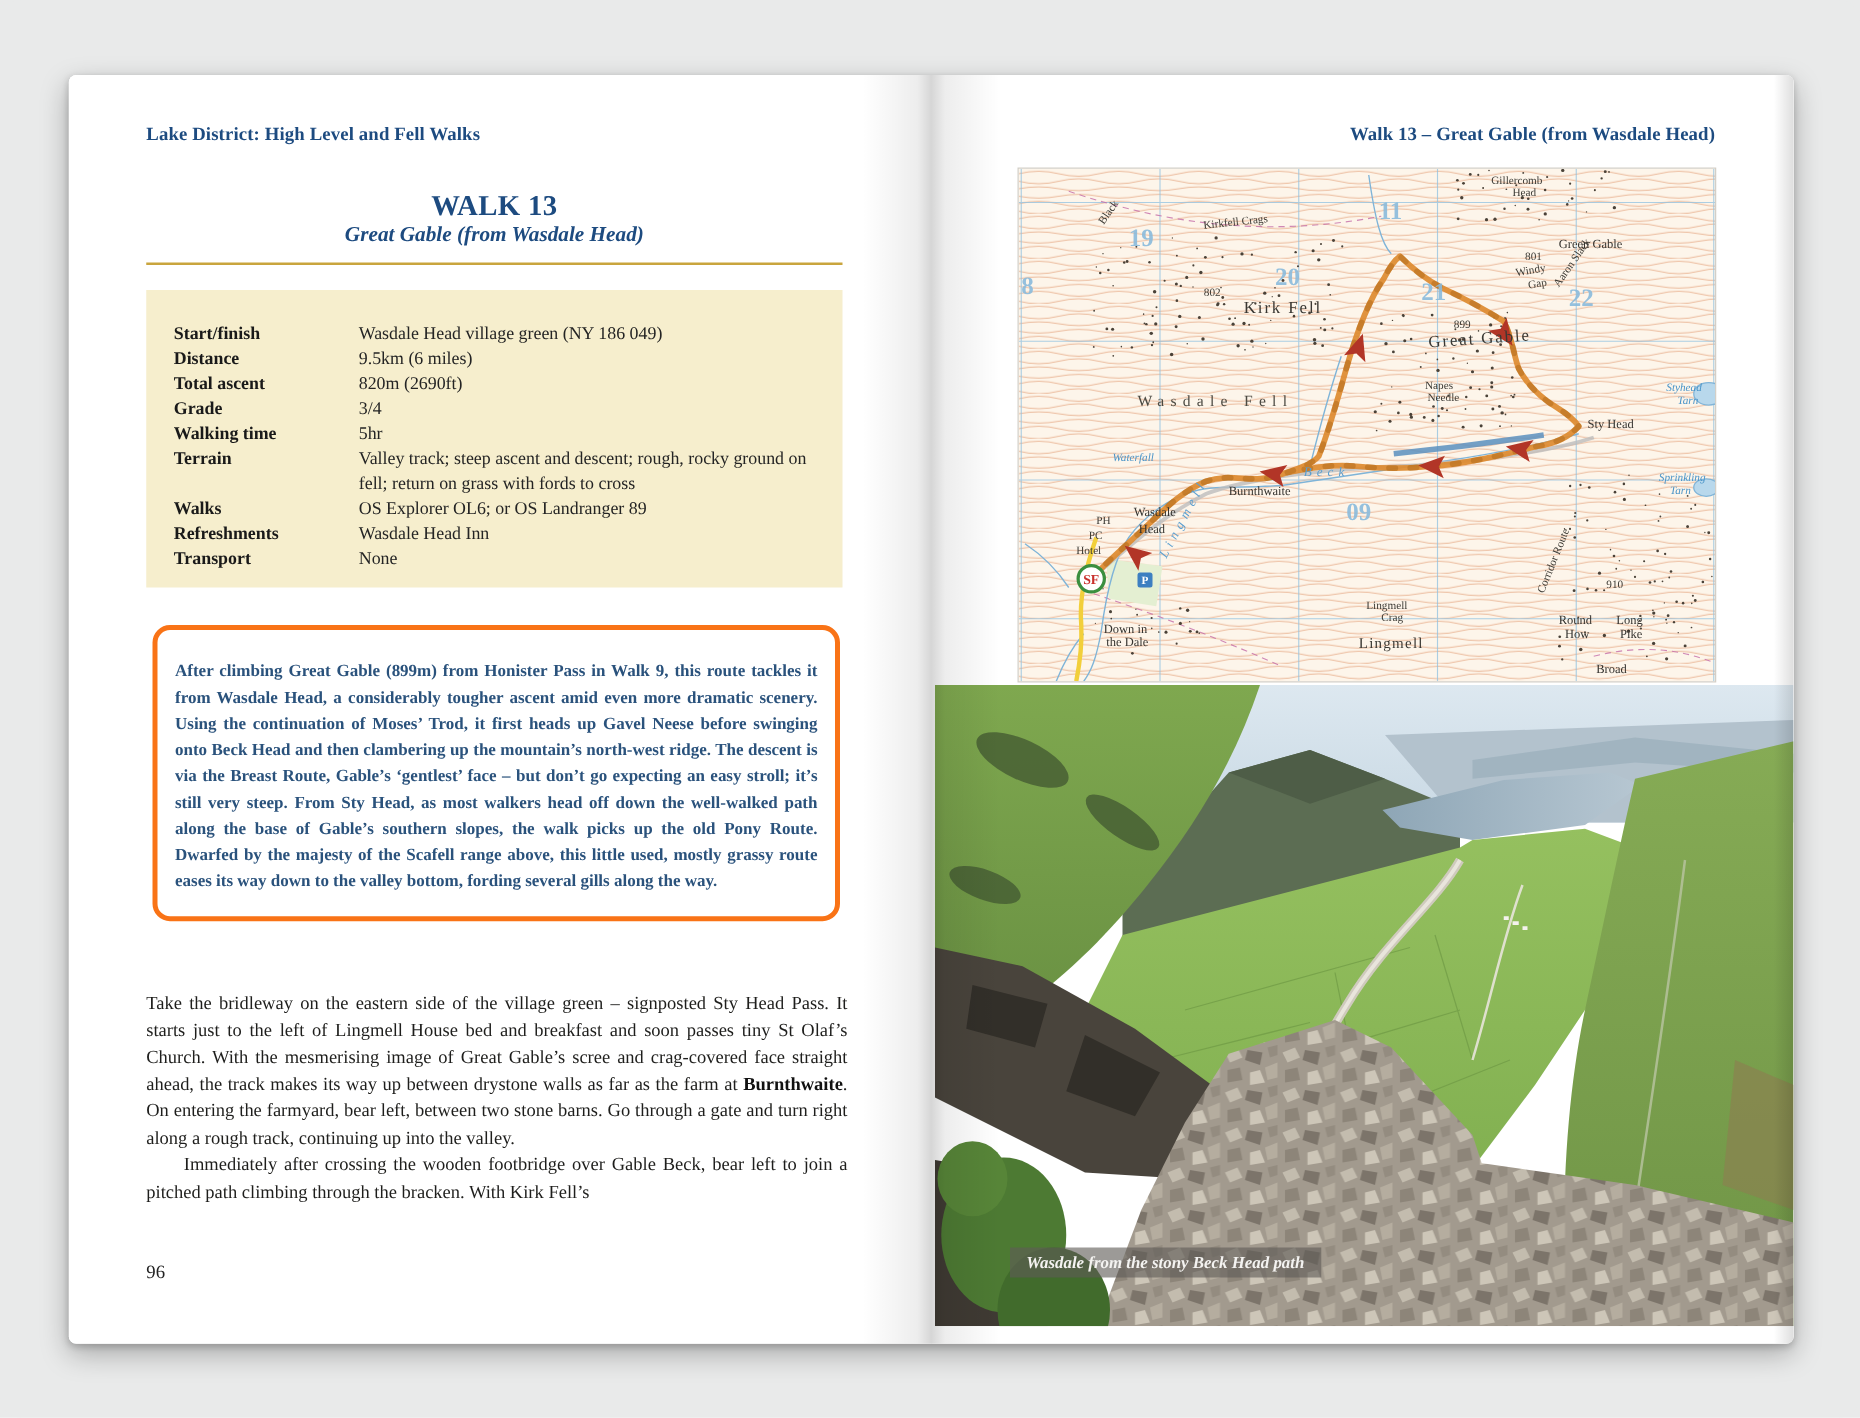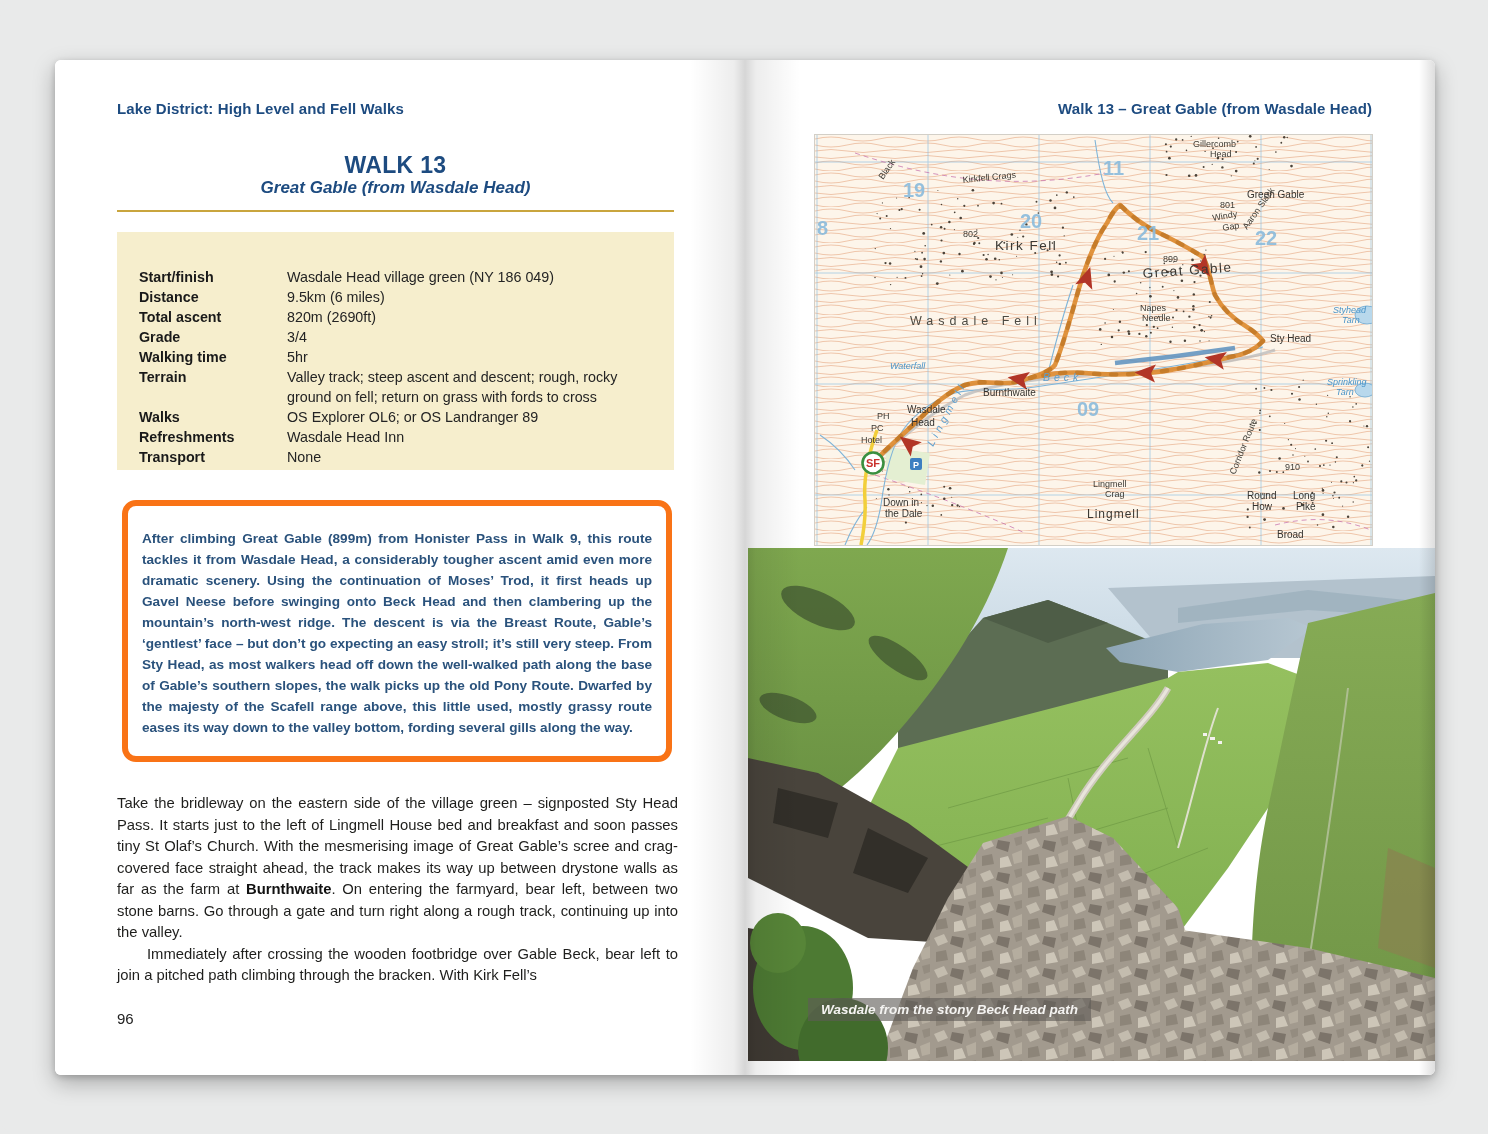--- a/index.html
+++ b/index.html
@@ -1,43 +1,43 @@
 <!DOCTYPE html>
 <html><head>
 <meta charset="utf-8">
 <style>
   html,body{margin:0;padding:0;background:#e9eaea;}
   .canvas{position:relative;width:1488px;height:1134px;background:#e9eaea;overflow:hidden;
-          font-family:Liberation Sans, sans-serif;border-radius:17px;}
+          font-family:Liberation Serif, serif;border-radius:17px;}
   .spread{position:absolute;left:55px;top:60px;width:1380px;height:1015px;border-radius:6px;
           box-shadow:0 8px 22px rgba(0,0,0,.28), 0 2px 6px rgba(0,0,0,.18);overflow:hidden;background:#fff;}
   .page{position:absolute;top:0;width:690px;height:1015px;background:#fff;overflow:hidden;}
   .page-left{left:0;}
   .page-right{left:690px;}
   .page-right::after{content:"";position:absolute;right:0;top:0;width:16px;height:100%;
           background:linear-gradient(to right,rgba(0,0,0,0),rgba(0,0,0,.13));}
   .seam{position:absolute;left:635px;top:0;width:110px;height:1015px;pointer-events:none;
           background:linear-gradient(to right,rgba(0,0,0,0) 0%,rgba(0,0,0,.07) 40%,rgba(0,0,0,.16) 50%,rgba(0,0,0,.07) 60%,rgba(0,0,0,0) 100%);}
 
   
   .running-head{position:absolute;font-size:15px;font-weight:bold;color:#1d4b80;letter-spacing:.1px;}
   .running-head.left{left:62px;top:40px;}
   .running-head.right{right:63px;top:40px;text-align:right;}
   .walk-head{position:absolute;left:62px;top:92px;width:557px;text-align:center;
           font-size:23px;font-weight:bold;color:#1d4b80;letter-spacing:.3px;}
   .walk-sub{position:absolute;left:62px;top:118px;width:557px;text-align:center;
           font-size:17px;font-style:italic;font-weight:600;color:#1d4b80;}
   .gold-rule{position:absolute;left:62px;top:150px;width:557px;height:2px;background:#c9a53e;}
   .info-box{position:absolute;left:62px;top:172px;width:557px;height:238px;background:#f6eecd;box-sizing:border-box;
-          padding:35px 22px 0 22px;}
+          padding:25px 22px 0 22px;}
   .info-grid{display:grid;grid-template-columns:148px 1fr;column-gap:0;font-size:14.3px;line-height:20px;}
   .ib-label{font-weight:bold;color:#191919;}
   .ib-value{color:#242424;}
   .intro-box{position:absolute;left:67px;top:440px;width:550px;box-sizing:border-box;
-          border:6px solid #f97316;border-radius:14px;background:#fff;padding:22px 14px 18px 14px;}
+          border:4px solid #f97316;border-radius:14px;background:#fff;padding:22px 14px 18px 14px;}
   .intro-box p{margin:0;font-size:13.6px;line-height:21px;font-weight:bold;color:#2a527c;
           text-align:justify;}
   .body-text{position:absolute;left:62px;top:733px;width:561px;font-size:14.8px;line-height:21.5px;
           color:#1e1e1c;text-align:justify;}
   .body-text p{margin:0;}
   .body-text p.indent{text-indent:30px;}
   .body-text strong{color:#111;}
   .page-num{position:absolute;left:62px;top:950px;font-size:15px;color:#222;}
 
   

